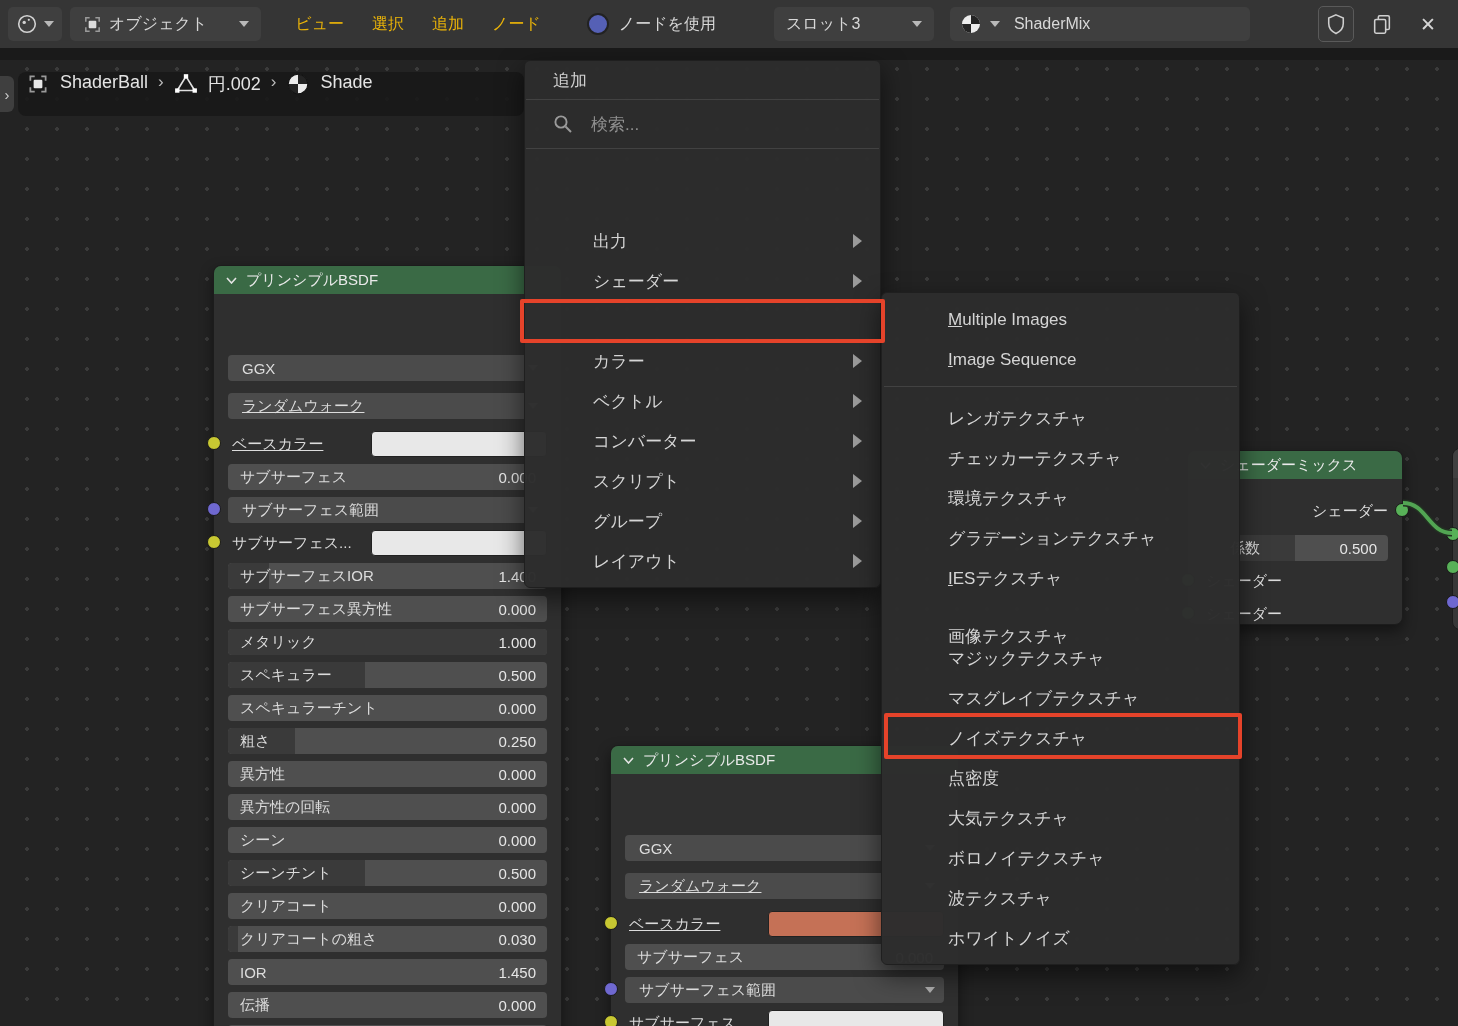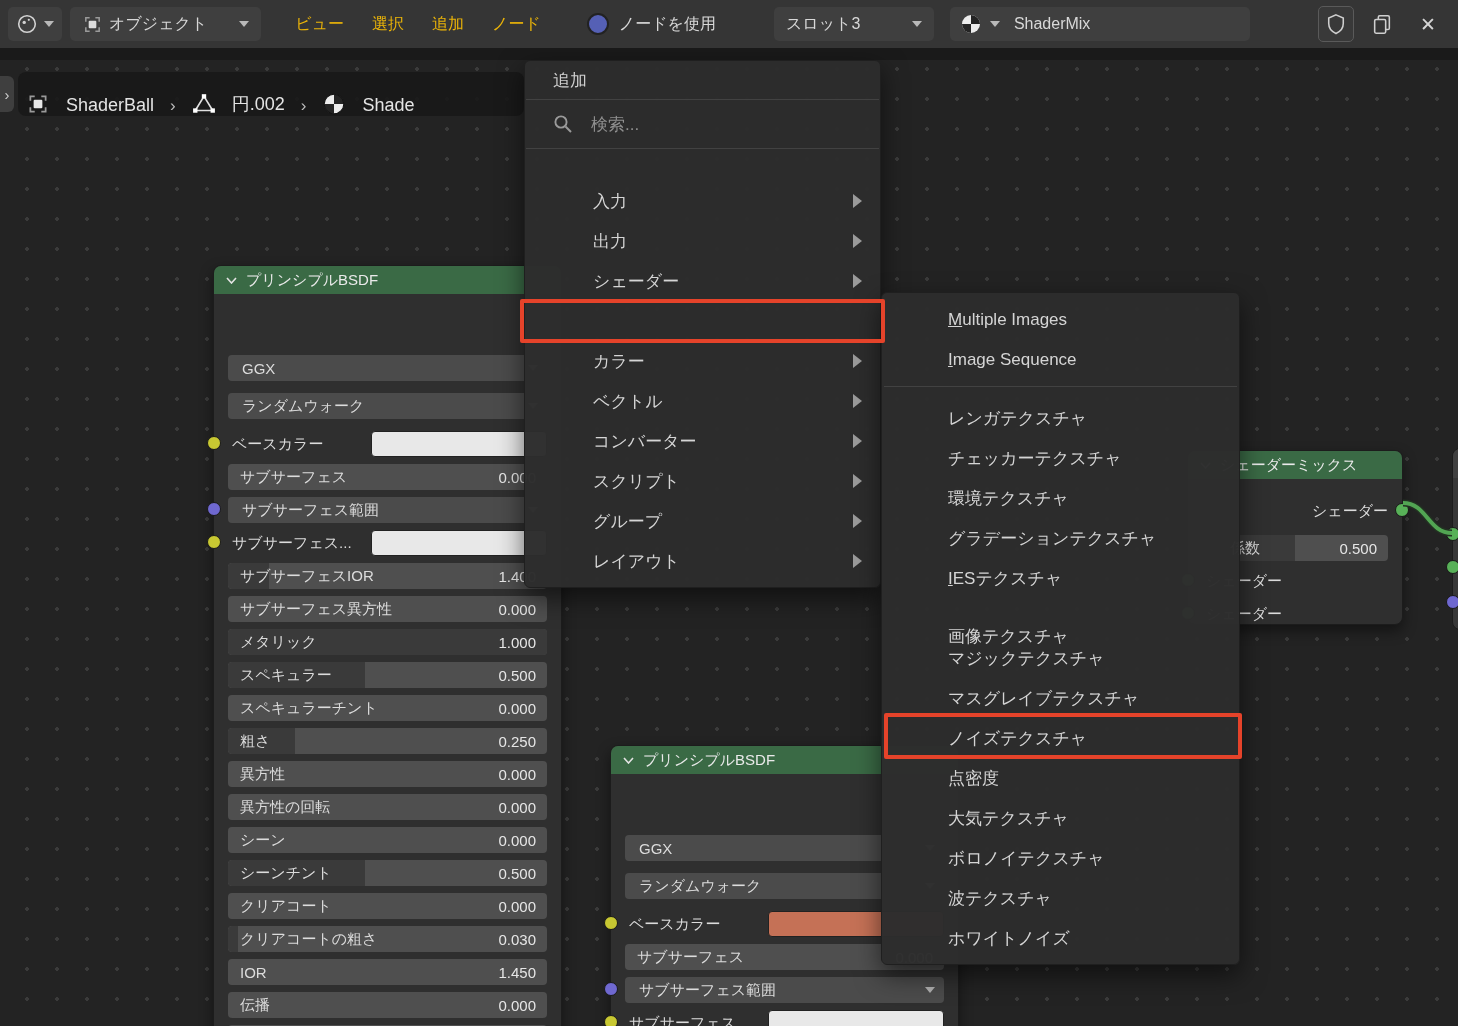--- a/index.html
+++ b/index.html
@@ -20,35 +20,35 @@
   .chev{width:0;height:0;border-left:5px solid transparent;border-right:5px solid transparent;
     border-top:6px solid #b9b9b9;display:inline-block;}
   .tb-check{width:22px;height:22px;border-radius:50%;background:var(--use-nodes-blue,#5560b5);
     border:2px solid #222;}
   .tb-icons{margin-left:auto;display:flex;align-items:center;gap:10px;padding-right:12px;}
   .tb-iconbtn{width:36px;height:36px;display:flex;align-items:center;justify-content:center;border-radius:5px;}
   .tb-iconbtn.outlined{border:1px solid #5a5a5a;background:#393939;}
   
   .crumb-band{position:absolute;left:18px;top:12px;width:506px;height:44px;background:rgba(24,24,24,.85);
     border-radius:8px;}
-  .crumbs{position:absolute;left:26px;top:12px;height:44px;display:flex;align-items:flex-end;gap:16px;
+  .crumbs{position:absolute;left:26px;top:12px;height:44px;display:flex;align-items:flex-start;gap:10px;
     color:#e4e4e4;font-size:18px;}
   .crumb-sep{color:#bdbdbd;font-size:17px;}
   .side-tab{position:absolute;left:0;top:16px;width:14px;height:36px;background:#3f3f3f;
     border-radius:0 6px 6px 0;color:#cfcfcf;font-size:15px;display:flex;align-items:center;justify-content:center;}
   
   .node{position:absolute;background:#2f2f2f;border:1px solid #1c1c1c;border-radius:8px;
     box-shadow:0 6px 14px rgba(0,0,0,.45);z-index:2;}
   .node-head{height:28px;background:var(--node-header-green,#3a6a45);border-radius:7px 7px 0 0;
     display:flex;align-items:center;gap:9px;padding:0 12px;color:#eaeaea;font-size:15px;}
   .node-body{padding-bottom:10px;}
   .nspacer{height:54px;}
   .nrow{position:relative;height:26px;margin:7px 14px 0 14px;border-radius:4px;font-size:15px;
     color:#dcdcdc;display:flex;align-items:center;}
-  .nrow.mt12{margin-top:12px;}
+  .nrow.mt12{margin-top:12px;text-decoration:underline;}
   .nrow.select{background:#4b4b4b;}
   .nrow.slider{background:#4f4f4f;overflow:hidden;}
   .nrow .fill{position:absolute;left:0;top:0;bottom:0;background:#3a3a3a;border-radius:4px 0 0 4px;}
   .nrow.colorrow{background:transparent;}
   .nlabel{margin-left:14px;position:relative;z-index:1;white-space:nowrap;}
   .nlabel.sl{margin-left:12px;}
   .nlabel.cl{margin-left:4px;}
   .nvalue{margin-left:auto;margin-right:11px;position:relative;z-index:1;color:#e6e6e6;}
   .swatch{position:absolute;left:143px;right:0;top:0;bottom:0;border-radius:4px;border:1px solid #222;}
   .rowchev{margin-left:auto;margin-right:9px;width:0;height:0;border-left:5px solid transparent;
@@ -396,24 +396,20 @@
     <div class="panel-title">追加</div>
     <div class="psep"></div>
     <div class="searchrow">
       <svg width="20" height="20" viewBox="0 0 20 20">
         <circle cx="8" cy="8" r="5.6" stroke="#9a9a9a" stroke-width="1.9" fill="none"></circle>
         <line x1="12.5" y1="12.5" x2="18" y2="18" stroke="#9a9a9a" stroke-width="1.9"></line>
       </svg>
       <span>検索...</span>
     </div>
     <div class="psep"></div>
-    <div class="mi" style="top:122px">
-        <span class="lab">入力</span>
-        <span class="mi-arrow"></span>
-      </div>
     <div class="mi" style="top:162px">
         <span class="lab">出力</span>
         <span class="mi-arrow"></span>
       </div>
     <div class="mi" style="top:202px">
         <span class="lab">シェーダー</span>
         <span class="mi-arrow"></span>
       </div>
     <div class="mi" style="top:282px">
         <span class="lab">カラー</span>

